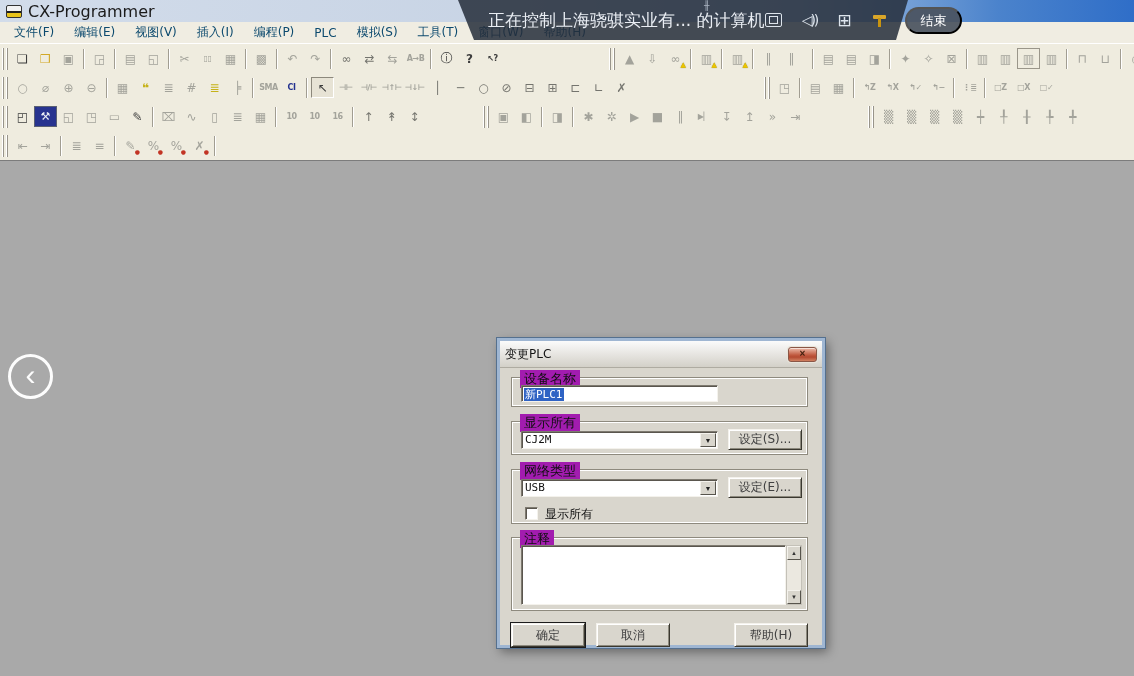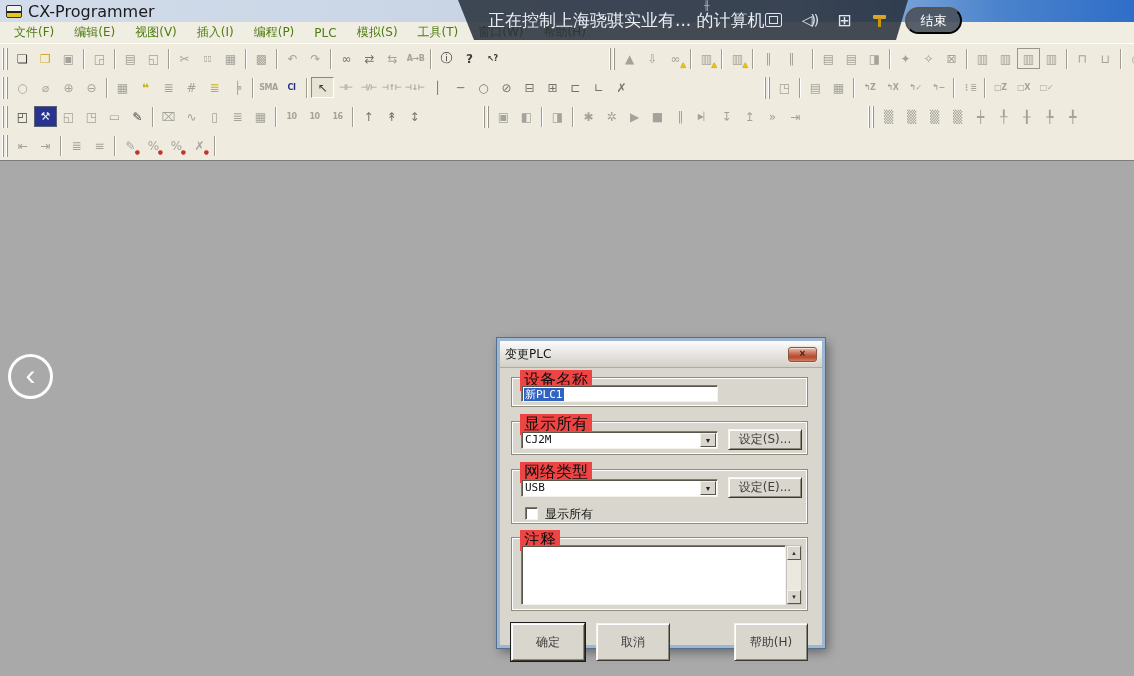--- a/index.html
+++ b/index.html
@@ -10,21 +10,21 @@
   .titlebar { position:absolute; left:0; top:0; width:1134px; height:22px; z-index:10;
     background:linear-gradient(to right,#d2dcea 0%,#c8d4e5 45%,#a9c3e2 70%,#4b83cc 88%,#2f6ec8 100%);
     display:flex; align-items:center; padding:0 6px; color:#1b1b1b; }
   .app-icon { width:16px; height:13px; margin-right:6px; border:1px solid #333; border-radius:2px;
     background:linear-gradient(#f2f2f2 0 45%, #202020 45% 60%, #e8c41c 60% 100%); }
   .titlebar .title { font-size:16px; }
   .remote-ip { position:absolute; left:908px; top:4px; color:#fff; font-size:12px; letter-spacing:.3px; }
 
   
   .menubar { position:absolute; left:0; top:22px; width:1134px; height:22px; z-index:10;
-    background:#f0ede2; border-bottom:1px solid #ffffff; display:flex; align-items:center; padding-left:4px; color:#4d7c0f; }
+    background:#f0ede2; border-bottom:1px solid #ffffff; display:flex; align-items:center; padding-left:4px; color:#0c4a6e; }
   .menu-item { padding:3px 10px; white-space:nowrap; }
 
   
   .overlay { position:absolute; left:458px; top:0; width:450px; height:40px; z-index:60;
     background:rgba(37,45,58,.85); clip-path:polygon(0 0,100% 0,calc(100% - 12px) 100%,16px 100%);
     display:flex; align-items:center; padding:0 18px 0 30px; color:#e9edf3; }
   .overlay .status { font-size:17px; white-space:nowrap; }
   .ov-icons { margin-left:auto; display:flex; align-items:center; gap:20px; padding-right:10px; }
   .ov-g { font-size:14px; color:#dde4ec; letter-spacing:-2px; }
   .ov-g.big { font-size:17px; letter-spacing:0; }
@@ -71,21 +71,21 @@
     background:#d9d6cd; border:3px solid #9fb6d2; box-shadow:0 0 0 1px #55708e, 3px 4px 10px rgba(0,0,0,.4); }
   .dlg-title { height:21px; background:linear-gradient(#fbfbfb,#d3d0c8); border-bottom:1px solid #aeaba1;
     display:flex; align-items:center; padding:13px 5px; color:#141414; }
   .dlg-close { margin-left:auto; width:29px; height:15px; border:1px solid #8a5646; border-radius:3px;
     background:linear-gradient(#edbcab 0%,#c0593f 55%,#b44a31 70%,#d08061 100%);
     color:#44200f; font-size:10px; font-weight:bold; line-height:1; display:flex; align-items:center; justify-content:center;
     box-shadow:inset 0 1px 0 rgba(255,255,255,.55), 0 0 0 1px #e8e4da; }
   .dlg-body { position:relative; height:283px; color:#101010; }
 
   .group { position:absolute; border:1px solid #8e8a7e; box-shadow:inset 1px 1px 0 #ffffff, inset -1px -1px 0 #ffffff; }
-  .group-label { position:absolute; top:-8px; left:8px; background:#ef4444; padding:0 4px; font-size:16px; white-space:nowrap; }
+  .group-label { position:absolute; top:-8px; left:8px; background:#a21caf; padding:0 4px; font-size:13px; white-space:nowrap; }
   .g1 { left:11px; top:9px;  width:297px; height:30px; }
   .g2 { left:11px; top:53px; width:297px; height:34px; }
   .g3 { left:11px; top:101px; width:297px; height:55px; }
   .g4 { left:11px; top:169px; width:297px; height:74px; }
 
   .sunken { background:#ffffff; border:1px solid; border-color:#7e7a70 #f4f2ec #f4f2ec #7e7a70; box-shadow:inset 1px 1px 0 #5a564e; }
   .name-input { position:absolute; left:9px; top:7px; width:197px; height:17px; padding:1px 2px; font-size:11px;
     font-family:"DejaVu Sans Mono","Liberation Mono",monospace; overflow:hidden; white-space:nowrap; }
   .name-input .sel { background:#2f63c4; color:#ffffff; padding:0 1px; }
 
@@ -107,21 +107,21 @@
   .comment-box { position:absolute; left:9px; top:7px; width:281px; height:60px; }
   .comment-text { position:absolute; left:0; top:0; right:16px; bottom:0; background:#fff;
     border:1px solid; border-color:#7e7a70 #f4f2ec #f4f2ec #7e7a70; box-shadow:inset 1px 1px 0 #5a564e; }
   .vscroll { position:absolute; right:0; top:0; bottom:0; width:16px; background:#ebe8e0;
     border:1px solid #c4c1b8; display:flex; flex-direction:column; justify-content:space-between; }
   .scroll-btn { width:14px; height:14px; flex:none; background:#d9d6cd; border:1px solid;
     border-color:#f4f2ec #57544c #57544c #f4f2ec; font-size:6px; color:#333; padding:0;
     display:flex; align-items:center; justify-content:center; }
 
   .dlg-buttons { position:absolute; left:0; top:255px; width:100%; height:22px; }
-  .dlg-btn { position:absolute; width:74px; height:38px; }
+  .dlg-btn { position:absolute; width:74px; height:24px; }
   .btn-ok { left:11px; box-shadow:0 0 0 1px #1c1c1c, inset 1px 1px 0 #ffffff, inset -1px -1px 0 #8c897d; }
   .btn-cancel { left:96px; }
   .btn-help { left:234px; }
 </style>
 </head>
 <body>
 
 <div class="titlebar">
   <span class="app-icon"></span>
   <span class="title">CX-Programmer</span>

